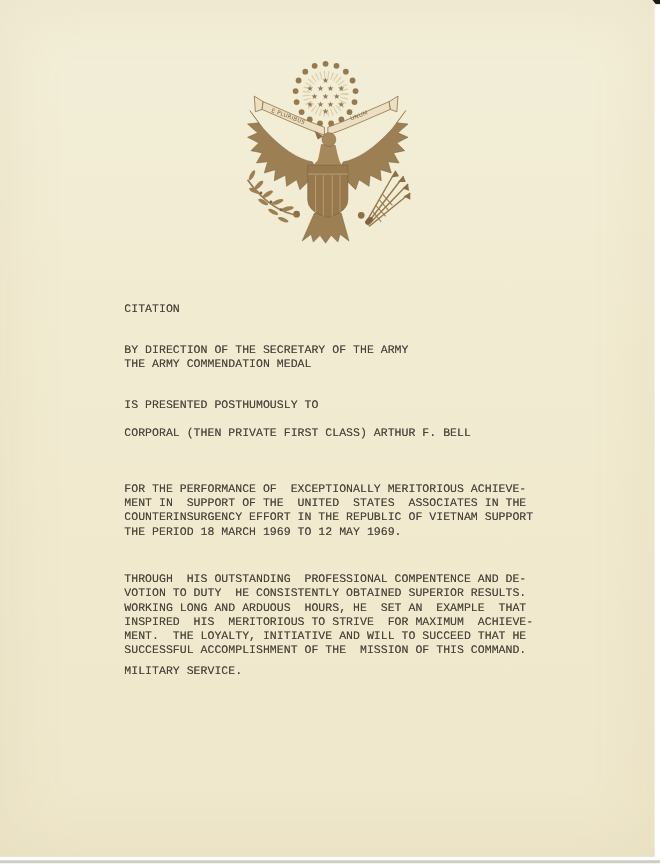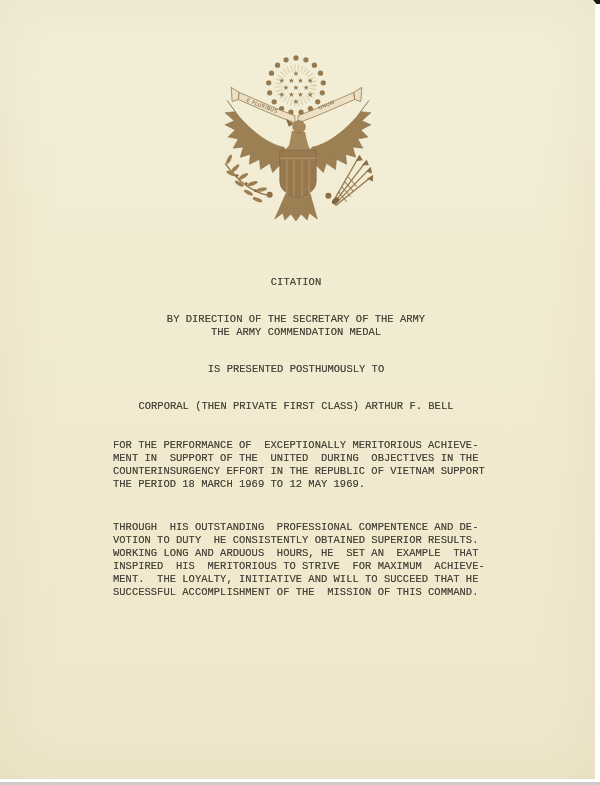--- a/index.html
+++ b/index.html
@@ -28,26 +28,26 @@
   .seal{
     position:absolute;left:219px;top:53px;width:158px;height:170px;
   }
   .tline, .line{
     font-size:10.5px;
     line-height:13px;
     color:#474139;
     white-space:pre;
     text-shadow:0 0 0.4px rgba(71,65,57,0.55);
   }
-  .centered{text-align:center;}
+  .centered{}
   .abs{position:absolute;left:113px;width:366px;}
   .title{top:276px;}
   .directives{top:313px;}
   .presented{top:363px;}
-  .recipient{top:400px;}
+  .recipient{top:388px;}
   .para1{top:439px;}
   .para2{top:505px;margin-top:16px;}
   .para3{top:605px;}
   .motto{
     font-size:5px;
     font-family:"DejaVu Sans",sans-serif;
     fill:#7b6140;
     letter-spacing:0.3px;
   }
   .star{
@@ -195,33 +195,34 @@
         <div class="tline">BY DIRECTION OF THE SECRETARY OF THE ARMY</div>
         <div class="tline">THE ARMY COMMENDATION MEDAL</div>
       </div>
 
     <div class="line abs centered presented">IS PRESENTED POSTHUMOUSLY TO</div>
 
     <div class="line abs centered recipient">CORPORAL (THEN PRIVATE FIRST CLASS) ARTHUR F. BELL</div>
 
     <div class="abs para1">
         <div class="tline">FOR THE PERFORMANCE OF  EXCEPTIONALLY MERITORIOUS ACHIEVE-</div>
-        <div class="tline">MENT IN  SUPPORT OF THE  UNITED  DURING  OBJECTIVES IN THE</div>
+        <div class="tline">MENT IN  SUPPORT OF THE  UNITED  STATES  ASSOCIATES IN THE</div>
         <div class="tline">COUNTERINSURGENCY EFFORT IN THE REPUBLIC OF VIETNAM SUPPORT</div>
         <div class="tline">THE PERIOD 18 MARCH 1969 TO 12 MAY 1969.</div>
       </div>
 
     <div class="abs para2">
         <div class="tline">THROUGH  HIS OUTSTANDING  PROFESSIONAL COMPENTENCE AND DE-</div>
         <div class="tline">VOTION TO DUTY  HE CONSISTENTLY OBTAINED SUPERIOR RESULTS.</div>
         <div class="tline">WORKING LONG AND ARDUOUS  HOURS, HE  SET AN  EXAMPLE  THAT</div>
         <div class="tline">INSPIRED  HIS  MERITORIOUS TO STRIVE  FOR MAXIMUM  ACHIEVE-</div>
         <div class="tline">MENT.  THE LOYALTY, INITIATIVE AND WILL TO SUCCEED THAT HE</div>
         <div class="tline">SUCCESSFUL ACCOMPLISHMENT OF THE  MISSION OF THIS COMMAND.</div>
       </div>
 
     <div class="abs para3">
+        <div class="tline">MILITARY SERVICE.</div>
       </div>
   </div>
 
   <div class="corner-mark"></div>
   <div class="scan-bottom-line"></div>
 </div>
 
 </body></html>

